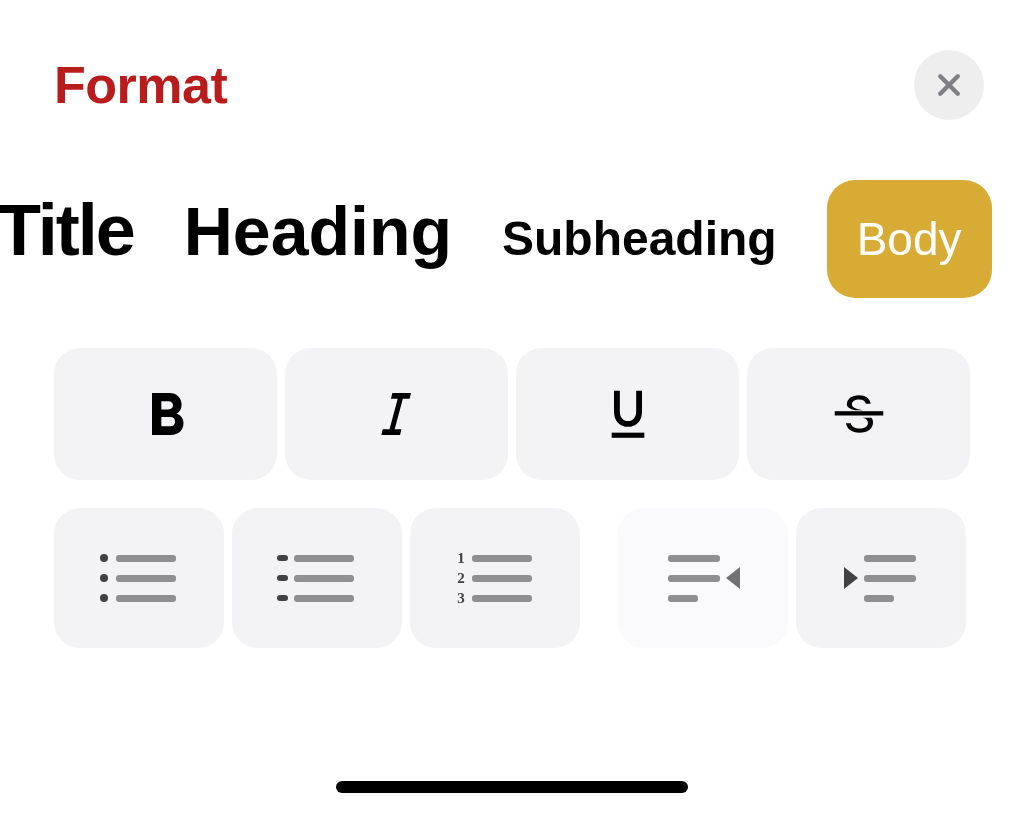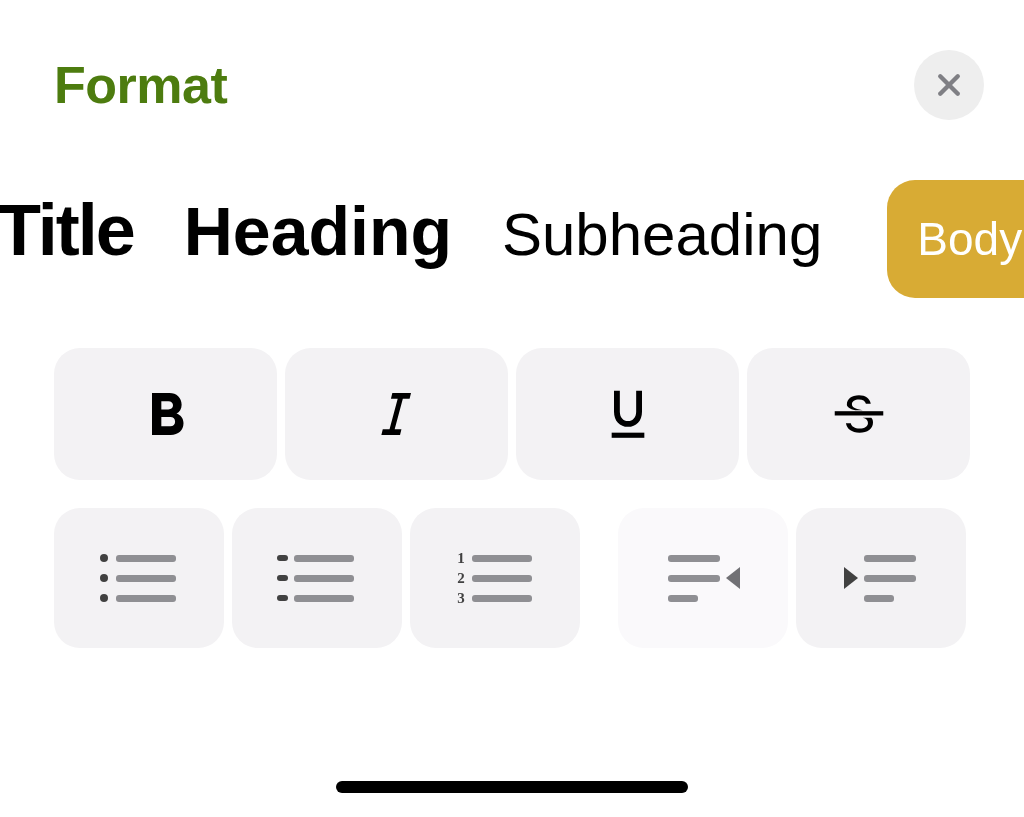--- a/index.html
+++ b/index.html
@@ -23,21 +23,21 @@
     }
     .header {
       display: flex;
       justify-content: space-between;
       align-items: center;
       padding: 40px 40px 30px 54px;
     }
     .header-title {
       font-size: 52px;
       font-weight: 700;
-      color: #4d7c0f;
+      color: #b91c1c;
       letter-spacing: -0.5px;
     }
     .close-btn {
       width: 70px;
       height: 70px;
       border-radius: 50%;
       background: #eeeeee;
       display: flex;
       align-items: center;
       justify-content: center;
@@ -64,31 +64,30 @@
       font-size: 72px;
       font-weight: 800;
       letter-spacing: -2px;
       margin-left: -3px;
     }
     .style-heading {
       font-size: 68px;
       font-weight: 600;
     }
     .style-subheading {
-      font-size: 60px;
-      font-weight: 400;
+      font-size: 48px;
+      font-weight: 700;
     }
     .style-body {
       font-size: 46px;
       font-weight: 500;
       background: #d8ab34;
       color: #fff;
       padding: 32px 30px;
       border-radius: 28px;
-      margin-left: 15px;
     }
     .style-mono {
       font-size: 46px;
       font-weight: 500;
     }
     .format-row {
       display: flex;
       gap: 8px;
       padding: 0 54px;
       margin-bottom: 28px;

